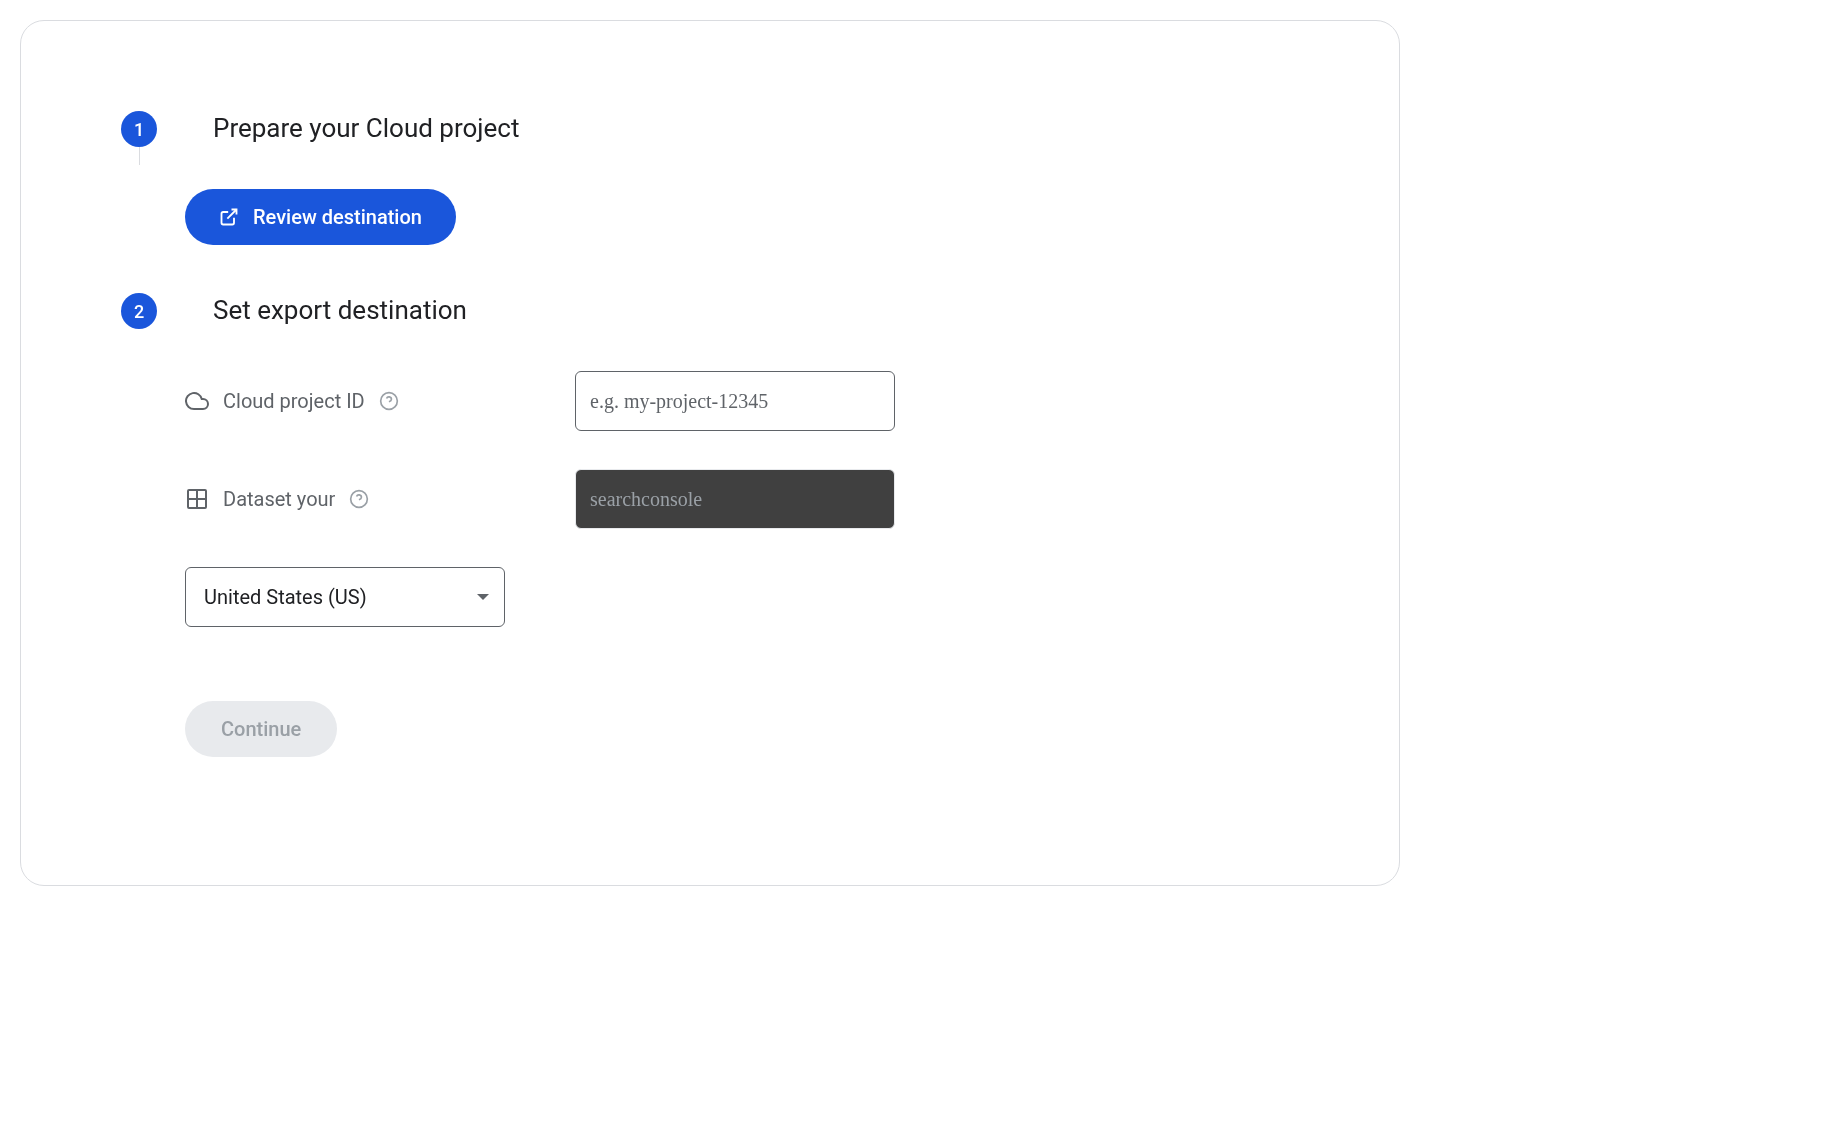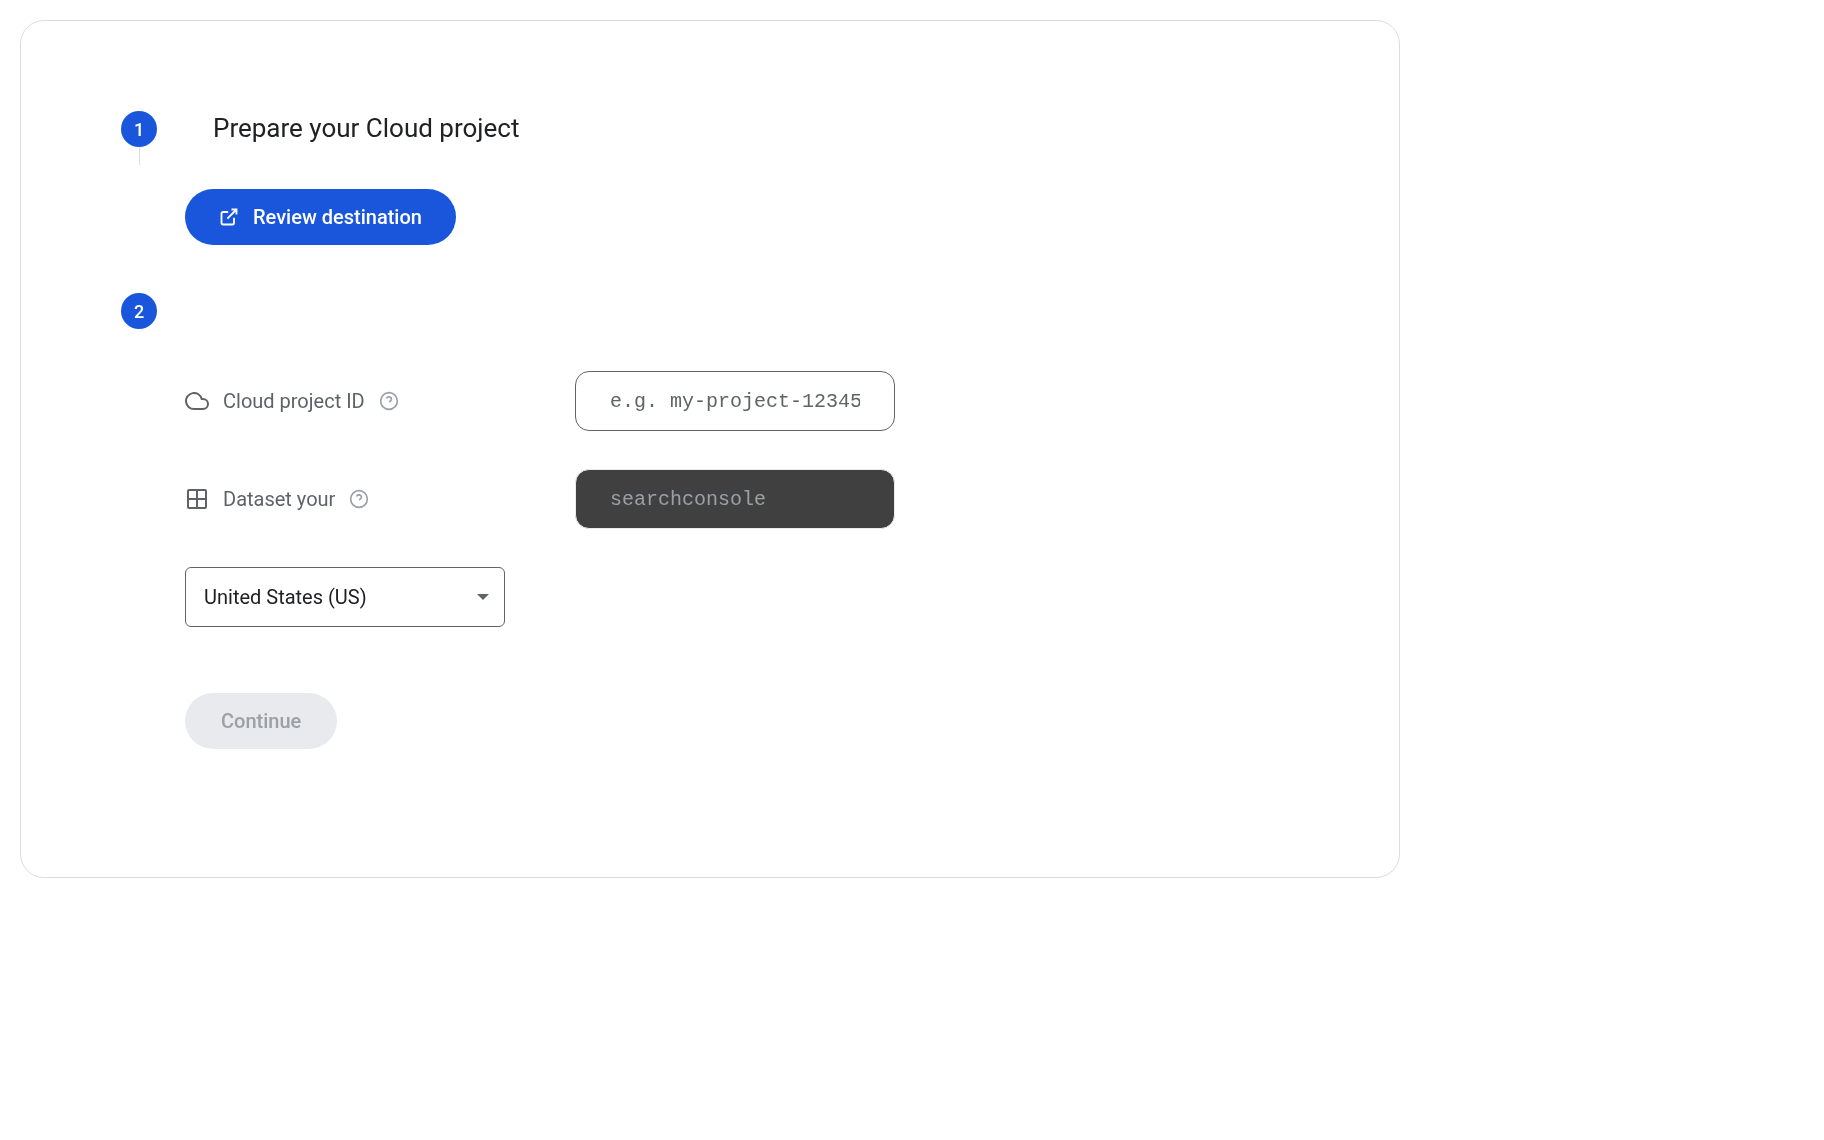--- a/index.html
+++ b/index.html
@@ -108,24 +108,24 @@
     .help-icon {
       width: 20px;
       height: 20px;
       color: #9aa0a6;
       flex-shrink: 0;
     }
     .text-input {
       width: 320px;
       height: 60px;
       border: 1px solid #5f6368;
-      border-radius: 14px;
-      padding: 0 34px;
-      font-size: 20px;
-      font-family: Liberation Mono, monospace;
+      border-radius: 6px;
+      padding: 0 14px;
+      font-size: 20px;
+      font-family: Liberation Serif, serif;
       color: #202124;
       background: #fff;
     }
     .text-input::placeholder {
       color: #5f6368;
     }
     .text-input.disabled {
       border: 1px solid #e8eaed;
       background: #404040;
       color: #9aa0a6;
@@ -170,21 +170,21 @@
       justify-content: center;
       background: #e8eaed;
       color: #9aa0a6;
       border: none;
       border-radius: 30px;
       padding: 16px 36px;
       font-size: 20px;
       font-weight: 500;
       cursor: not-allowed;
       font-family: inherit;
-      margin-top: 28px;
+      margin-top: 36px;
     }
   </style>
 </head>
 <body>
 
 <div class="card">
 
   <div class="step">
     <div class="connector"></div>
     <div class="step-badge">1</div>
@@ -199,20 +199,23 @@
         <path d="M18 13v6a2 2 0 0 1-2 2H5a2 2 0 0 1-2-2V8a2 2 0 0 1 2-2h6"></path>
         <polyline points="15 3 21 3 21 9"></polyline>
         <line x1="10" y1="14" x2="21" y2="3"></line>
       </svg>
       <span>Review destination</span>
     </button>
   </div>
 
   <div class="step">
     <div class="step-badge">2</div>
+    <div class="step-content">
+      <h2 class="step-title">Set export destination</h2>
+    </div>
   </div>
 
   <div class="step-body">
 
     
     <div class="form-row">
       <div class="form-label-group">
         <svg class="field-icon" viewBox="0 0 24 24" fill="none" stroke="currentColor" stroke-width="2">
           <path d="M18 10h-1.26A8 8 0 1 0 9 20h9a5 5 0 0 0 0-10z"></path>
         </svg>

